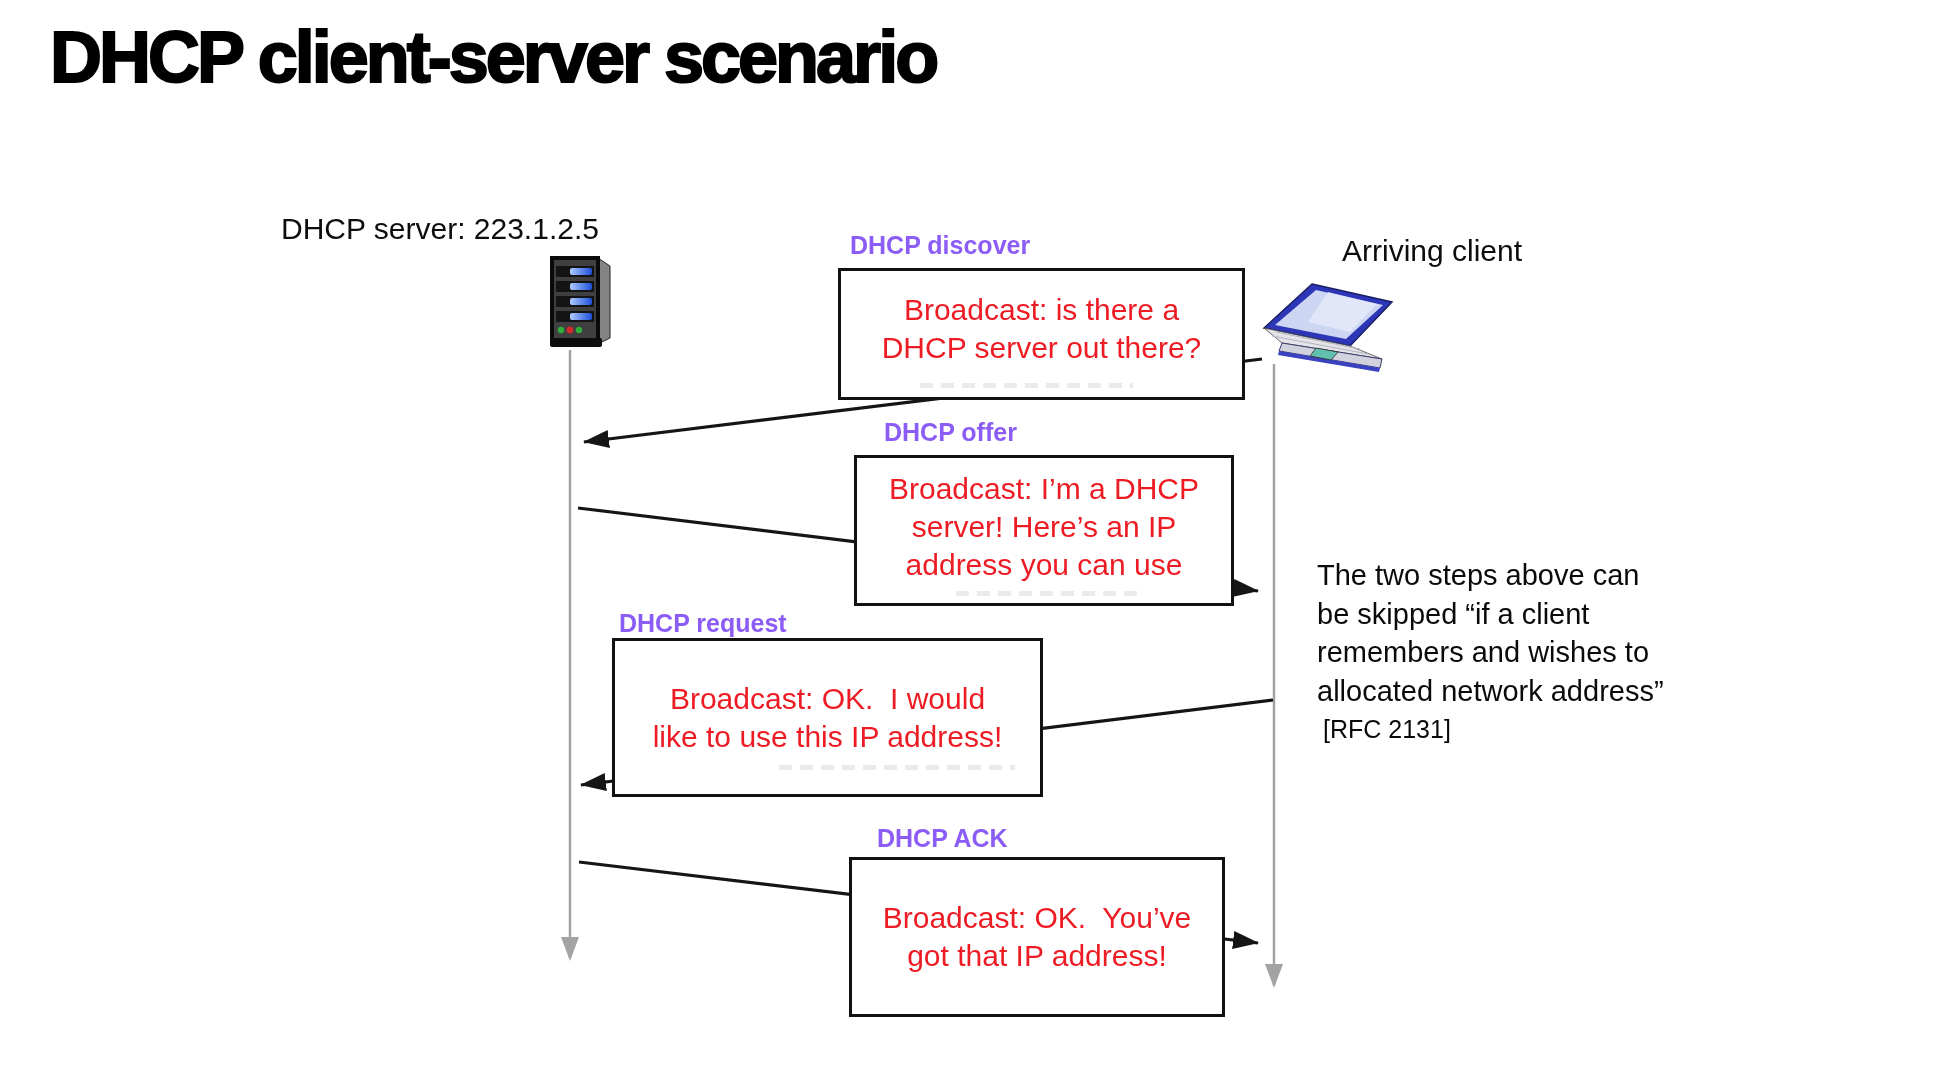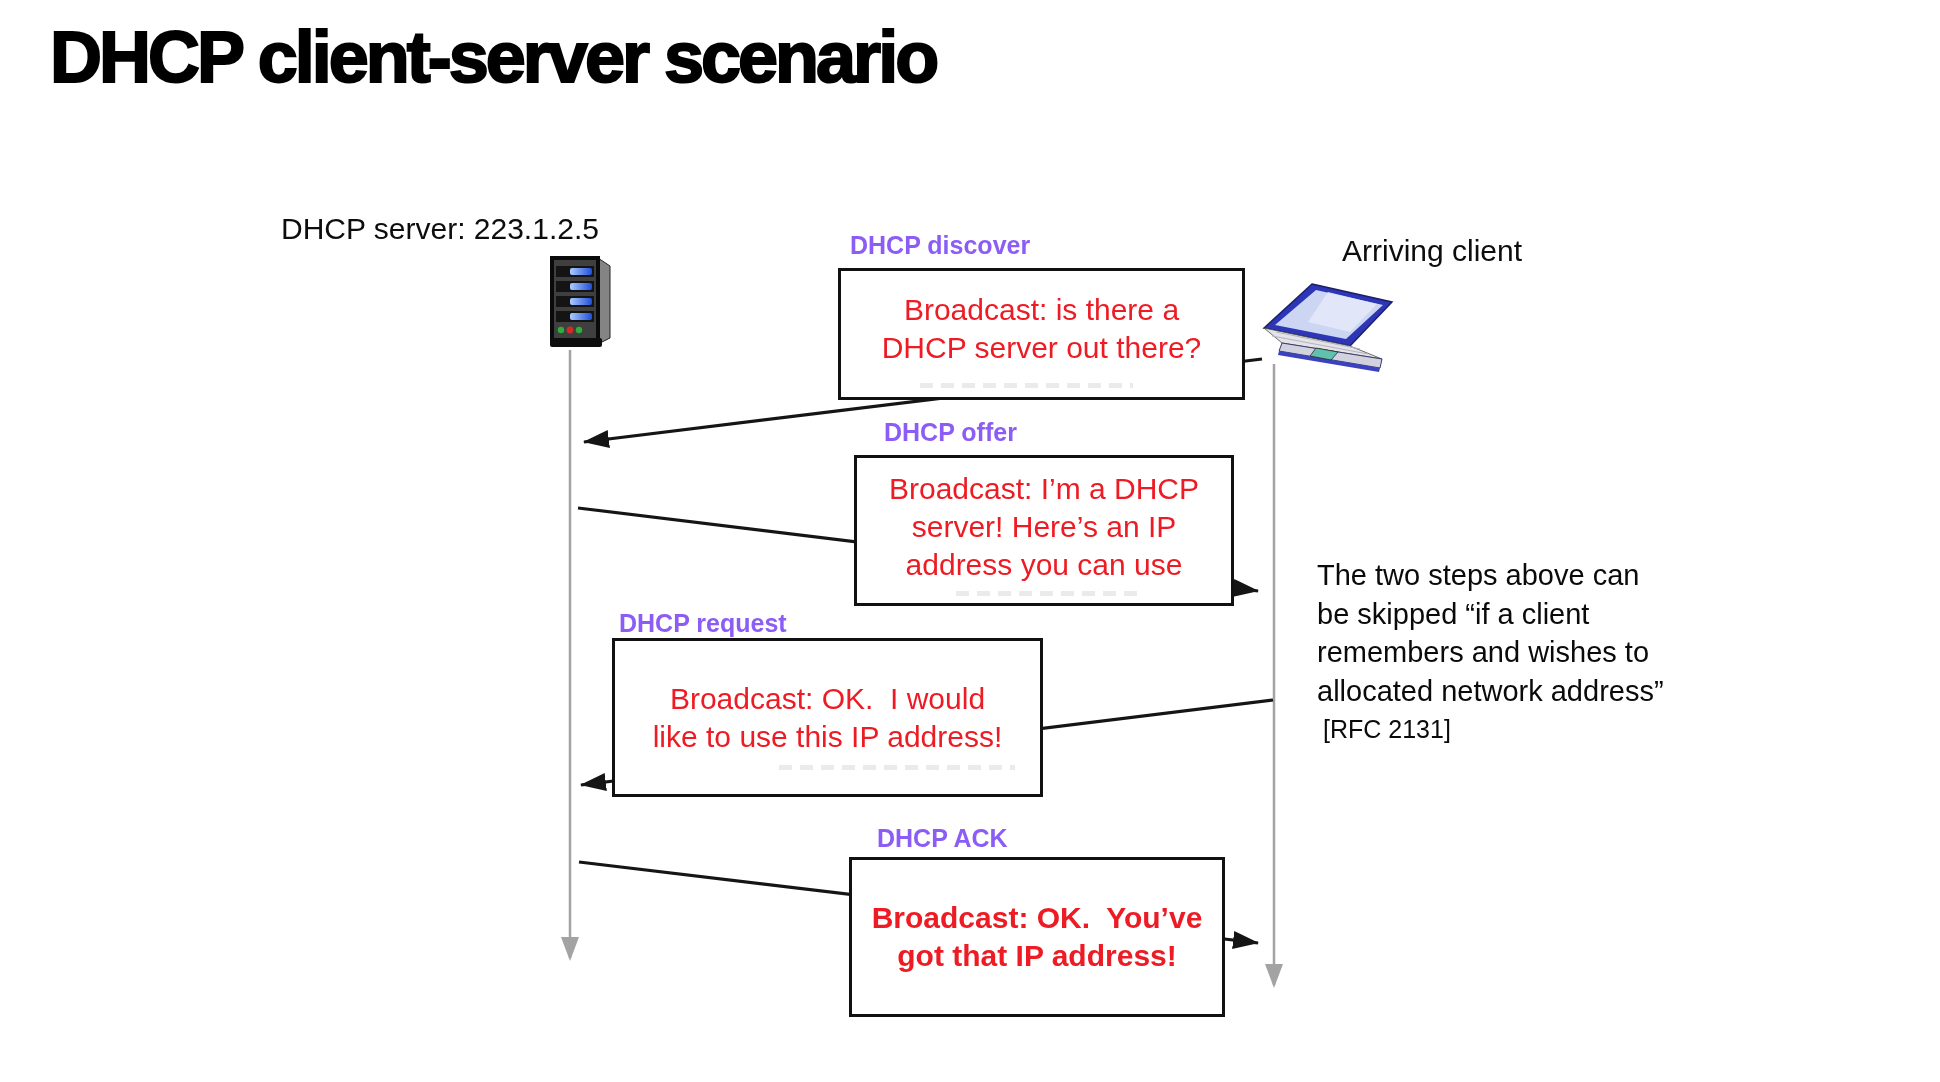--- a/index.html
+++ b/index.html
@@ -17,21 +17,21 @@
   .step-label{position:absolute;z-index:5;font-size:25px;font-weight:bold;color:#8b5cf6;white-space:nowrap;}
   #label-discover{left:850px;top:231px;}
   #label-offer{left:884px;top:418px;}
   #label-request{left:619px;top:609px;}
   #label-ack{left:877px;top:824px;}
   .msg-box{position:absolute;z-index:3;box-sizing:border-box;background:#fff;border:3px solid #111;
            display:flex;flex-direction:column;align-items:center;justify-content:center;}
   #box-discover{left:838px;top:268px;width:407px;height:132px;padding-bottom:10px;}
   #box-offer{left:854px;top:455px;width:380px;height:151px;padding-bottom:8px;}
   #box-request{left:612px;top:638px;width:431px;height:159px;}
-  #box-ack{left:849px;top:857px;width:376px;height:160px;font-weight:bold;}
+  #box-ack{left:849px;top:857px;width:376px;height:160px;}
   .msg-line{white-space:pre-wrap;color:#ed1c24;font-size:30px;line-height:38px;text-align:center;}
   .ghost{position:absolute;z-index:4;height:5px;opacity:.85;
          background:repeating-linear-gradient(90deg,#e7e7e7 0 13px,rgba(0,0,0,0) 13px 21px);}
   #ghost-1{left:920px;top:383px;width:213px;}
   #ghost-2{left:956px;top:591px;width:182px;}
   #ghost-3{left:779px;top:765px;width:236px;}
   .note{position:absolute;z-index:5;left:1317px;top:556px;width:440px;font-size:29px;
         line-height:38.5px;color:#0a0a0a;}
   .note .rfc{font-size:25px;line-height:38px;margin-left:6px;}
 </style>

